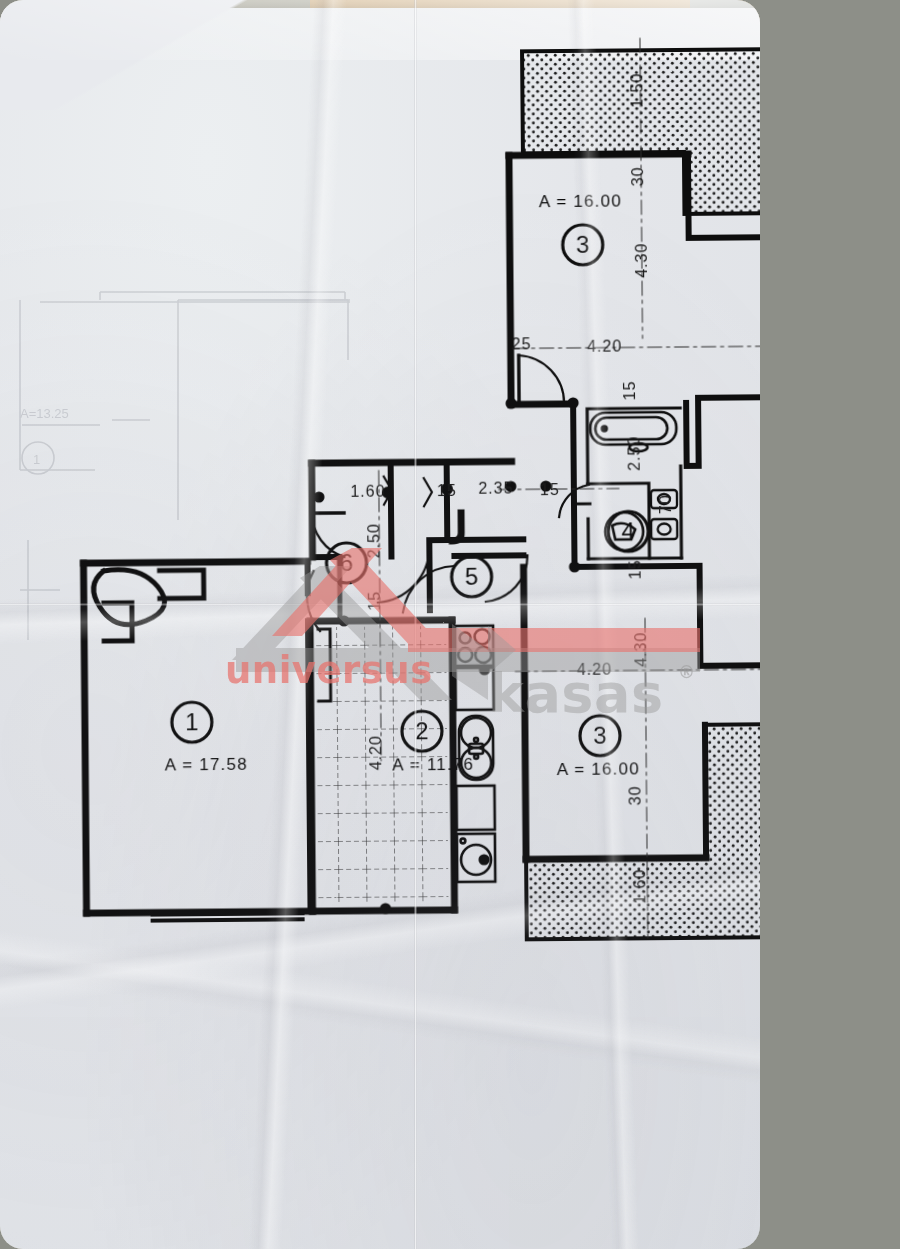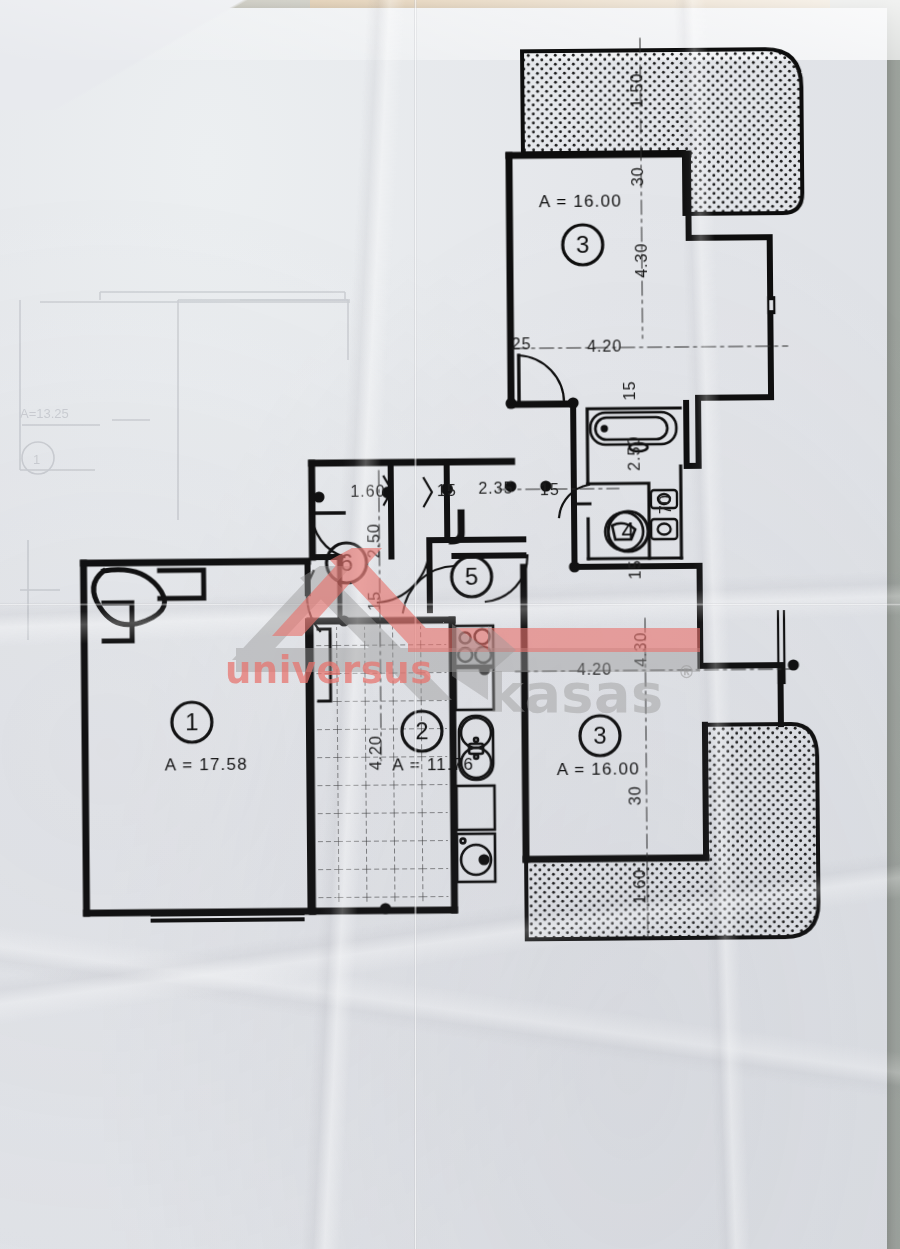--- a/index.html
+++ b/index.html
@@ -1,22 +1,23 @@
 <!DOCTYPE html>
 <html><head>
 <meta charset="utf-8">
 <style>
   html,body{margin:0;padding:0;background:#8d8f88;}
   body{font-family:"Liberation Sans",sans-serif;}
 
   #page{
     position:relative;
-    width:900px;height:1249px;
+    width:760px;height:1249px;
     overflow:hidden;
     background:#b9b8ad;
+    border-radius:23px;
   }
 
   
   .bg-desk{position:absolute;inset:0;
     background:
       linear-gradient(100deg,#c9c5b4 0%,#b3b3a8 40%,#a9aca6 100%);
   }
   .bg-tan{position:absolute;left:310px;top:0;width:520px;height:42px;
     background:linear-gradient(180deg,#d8bb92,#c9a97e);}
   .bg-right{position:absolute;right:0;top:0;width:70px;height:1249px;

